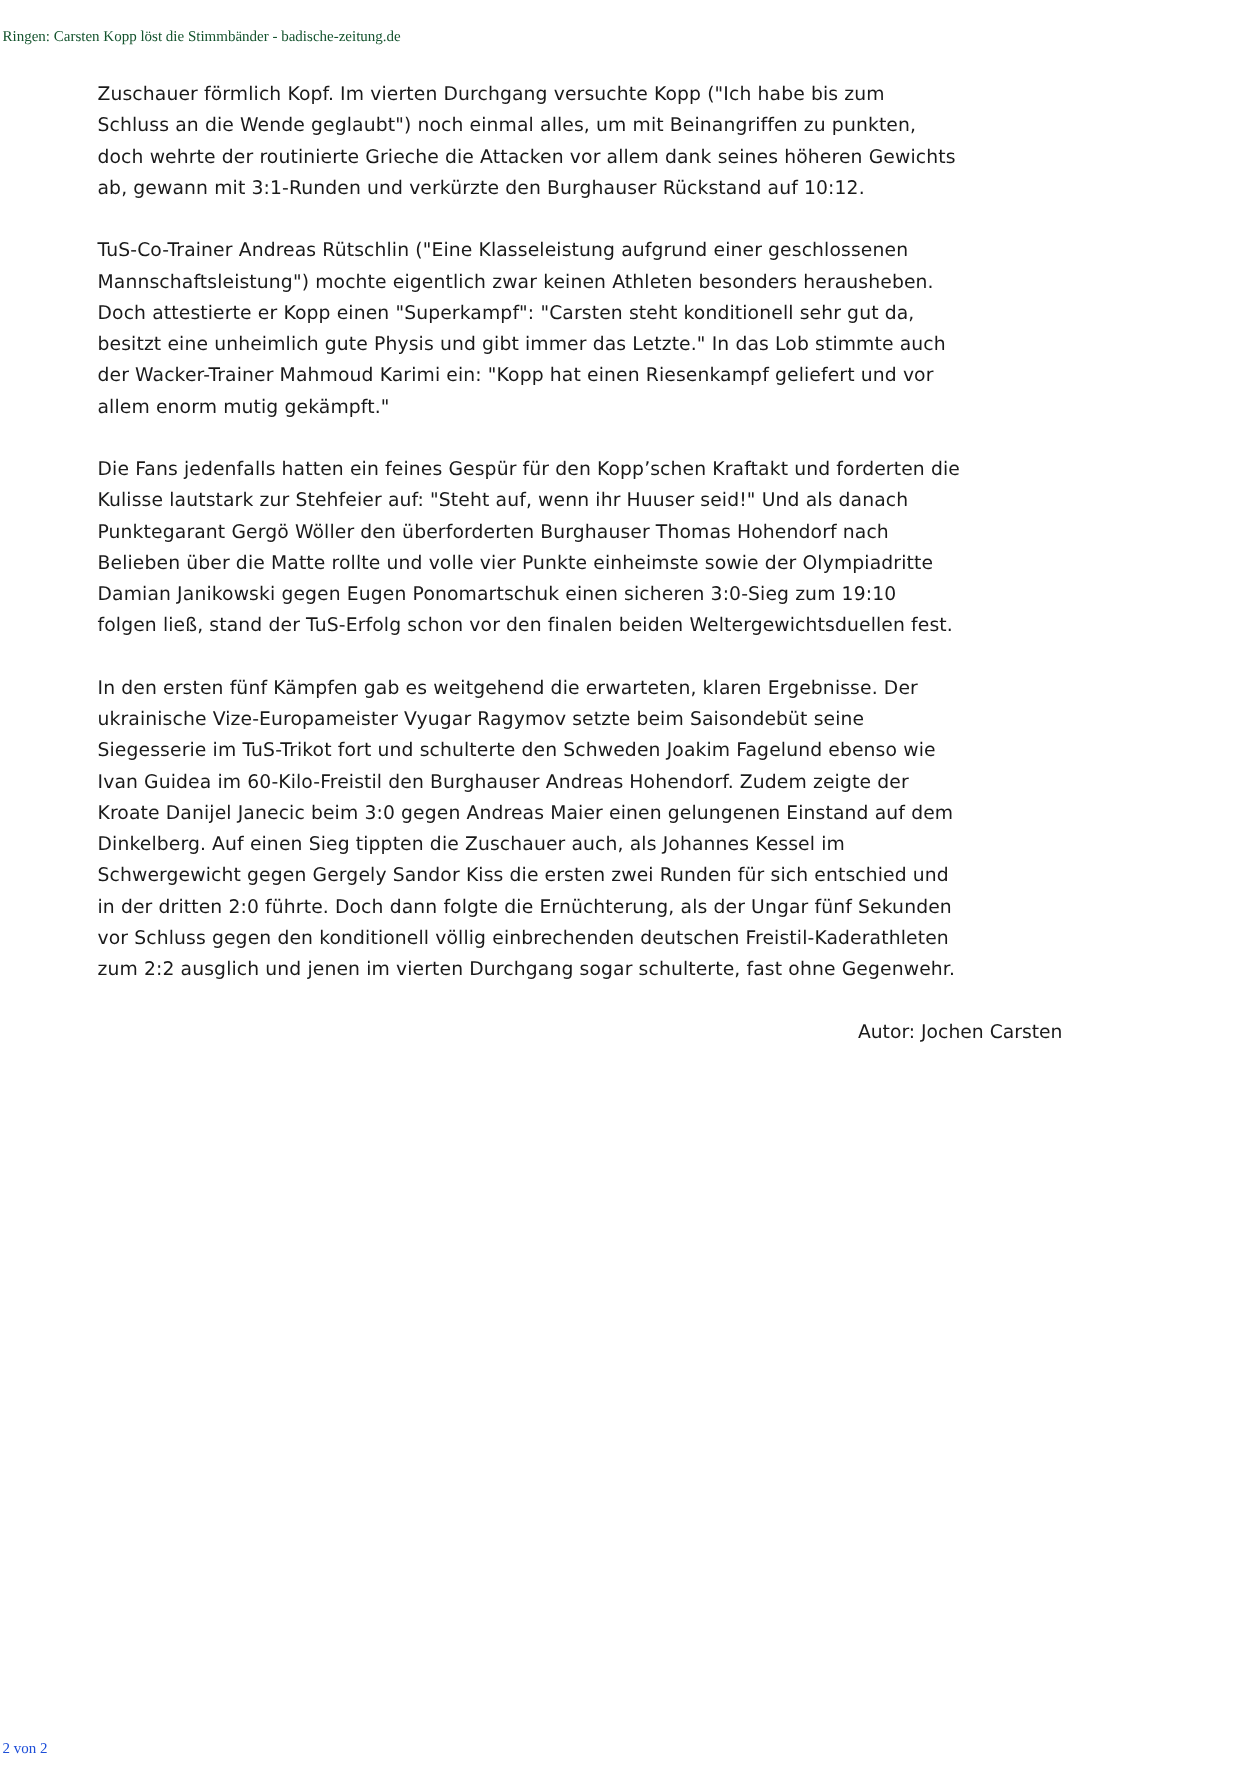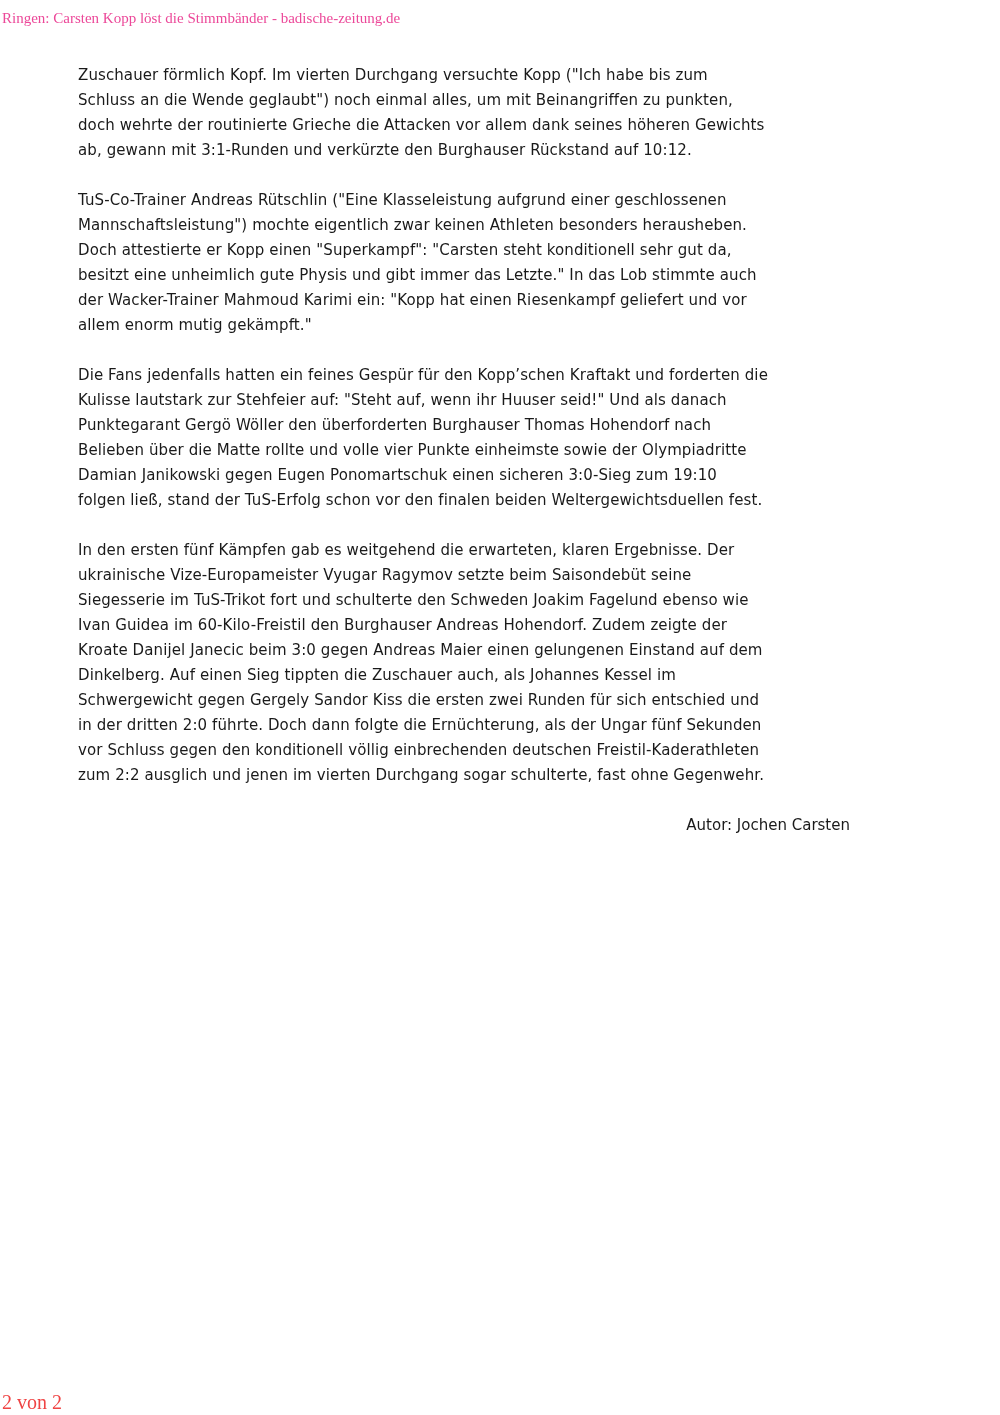--- a/index.html
+++ b/index.html
@@ -7,29 +7,29 @@
   .page {
     position: relative;
     width: 1000px;
     height: 1415px;
     background: #ffffff;
     overflow: hidden;
     font-family: "DejaVu Sans", sans-serif;
   }
   .print-header {
     position: absolute;
-    top: 9px;
+    top: 20px;
     left: 2px;
     right: 2px;
     display: flex;
     justify-content: space-between;
     font-family: "Liberation Serif", serif;
-    font-size: 15px;
+    font-size: 12px;
     line-height: 18px;
-    color: #ec4899;
+    color: #14532d;
     white-space: nowrap;
   }
   .hdr-title { text-align: left; }
   .hdr-url { text-align: right; }
   .content {
     position: absolute;
     top: 63px;
     left: 78px;
     width: 772px;
     color: #1a1a1a;
@@ -44,22 +44,22 @@
   .author-line {
     margin: 15px 0 0 0;
     text-align: right;
     white-space: pre;
   }
   .footer-pagenum {
     position: absolute;
     left: 2px;
     top: 1391px;
     font-family: "Liberation Serif", serif;
-    font-size: 20px;
-    color: #ef4444;
+    font-size: 12px;
+    color: #1d4ed8;
     white-space: nowrap;
   }
   .footer-timestamp {
     position: absolute;
     right: 4px;
     top: 1422px;
     font-family: "Liberation Serif", serif;
     font-size: 16px;
     color: #0369a1;
     white-space: nowrap;

